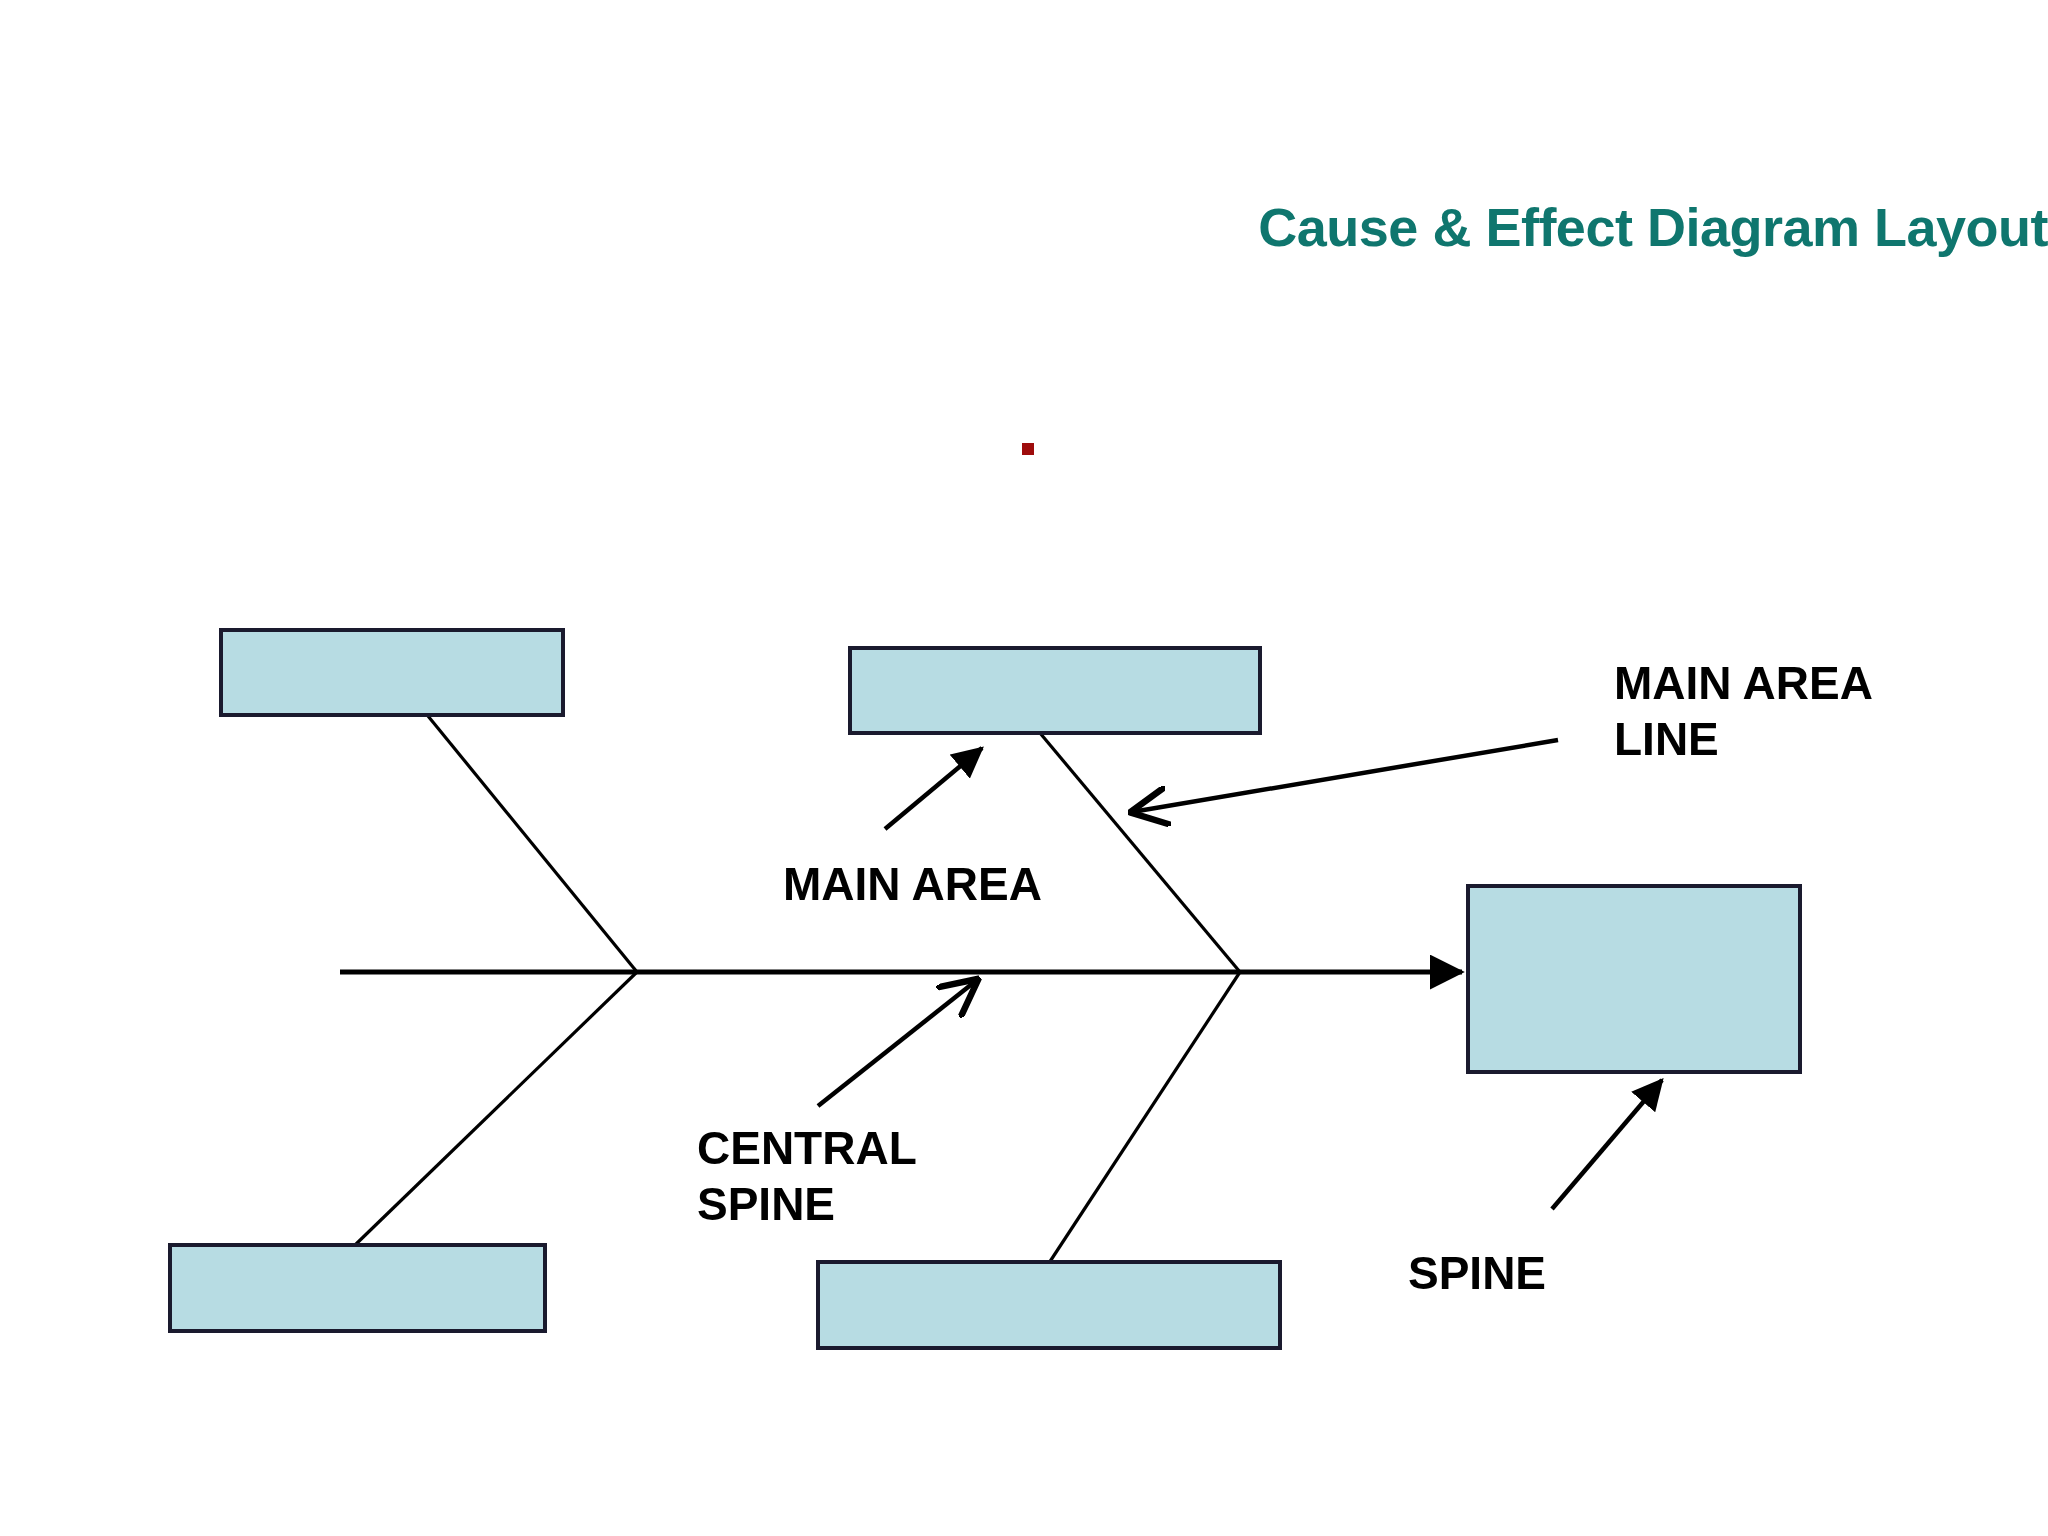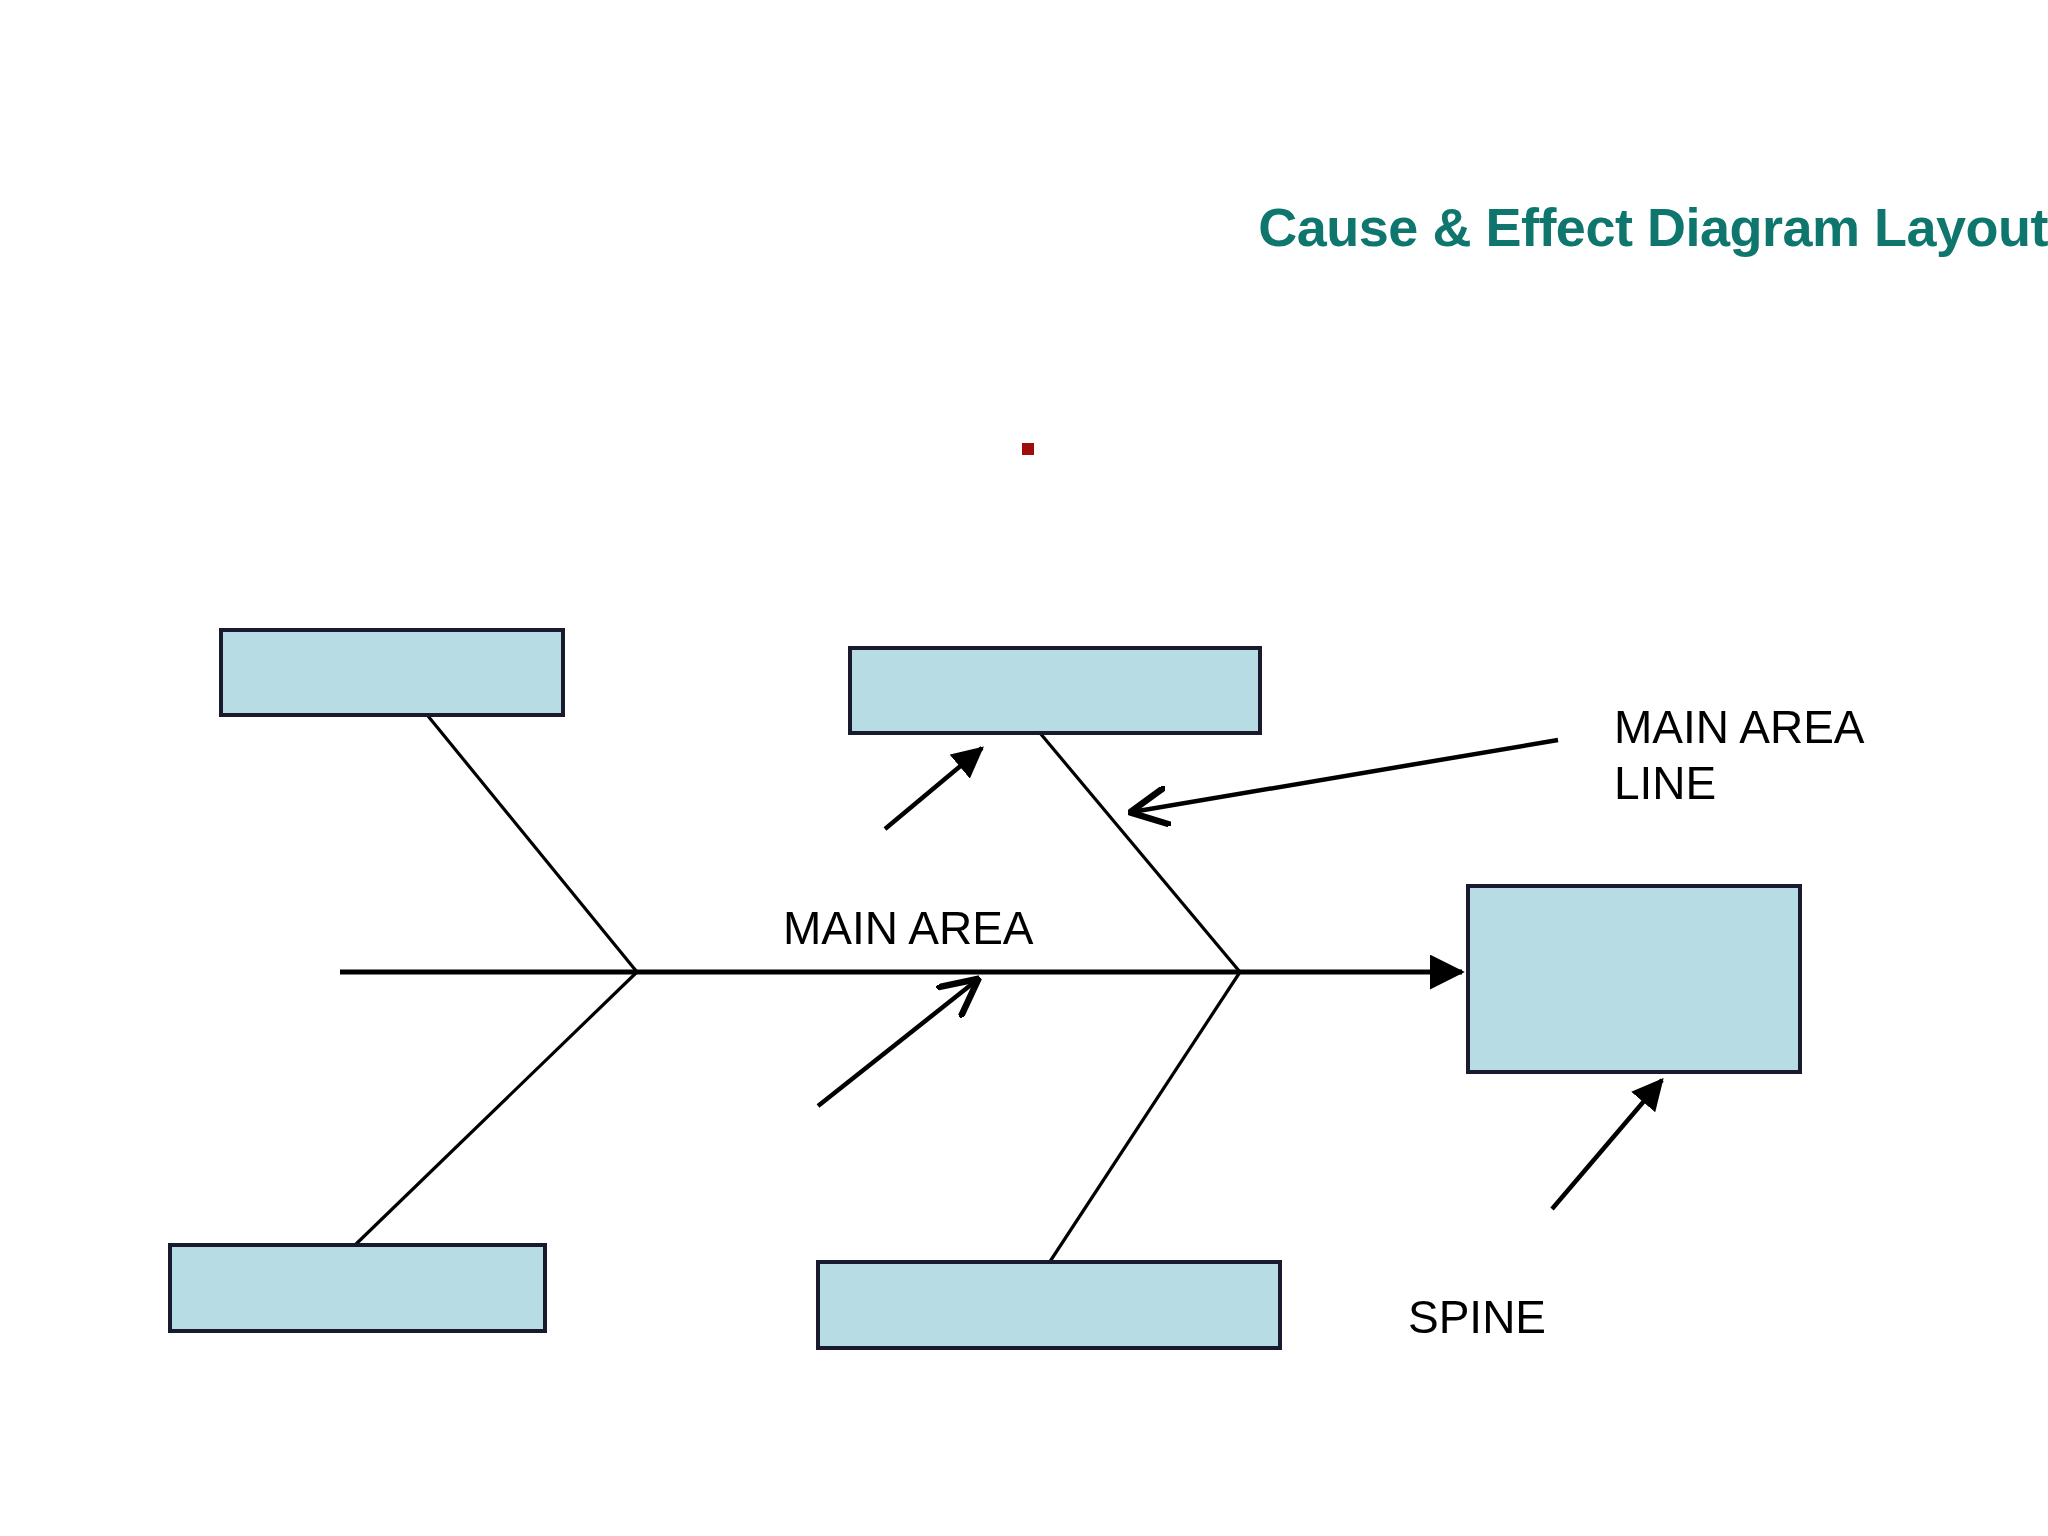--- a/index.html
+++ b/index.html
@@ -37,26 +37,25 @@
     font-weight: bold;
     font-size: 54px;
     letter-spacing: -0.5px;
     line-height: 62px;
     color: #0f766e;
     white-space: nowrap;
   }
   .anno {
     position: absolute;
     font-family: "Liberation Sans", sans-serif;
-    font-weight: normal;
+    font-weight: bold;
     font-size: 46px;
     line-height: 56px;
     color: #000000;
     white-space: pre-line;
-    margin-top: 44px;
   }
   .anno-main-area       { left: 783px;  top: 856px;  }
   .anno-main-area-line  { left: 1614px; top: 655px;  }
   .anno-central-spine   { left: 697px;  top: 1120px; }
   .anno-effect          { left: 1408px; top: 1245px; }
   .marker-dot {
     position: absolute;
     left: 1022px;
     top: 443px;
     width: 12px;
@@ -110,16 +109,18 @@
     <line x1="818" y1="1106" x2="977" y2="980" stroke="#000000" stroke-width="4.5" marker-end="url(#arrowOpen)"></line>
 
     <line x1="1552" y1="1209" x2="1662" y2="1080" stroke="#000000" stroke-width="4.5" marker-end="url(#arrowSolid)"></line>
   </svg>
 
   <div class="anno anno-main-area">MAIN AREA</div>
 
   <div class="anno anno-main-area-line">MAIN AREA
 LINE</div>
 
+  <div class="anno anno-central-spine">CENTRAL
+SPINE</div>
 
   <div class="anno anno-effect">SPINE</div>
 
 </div>
 
 </body></html>

